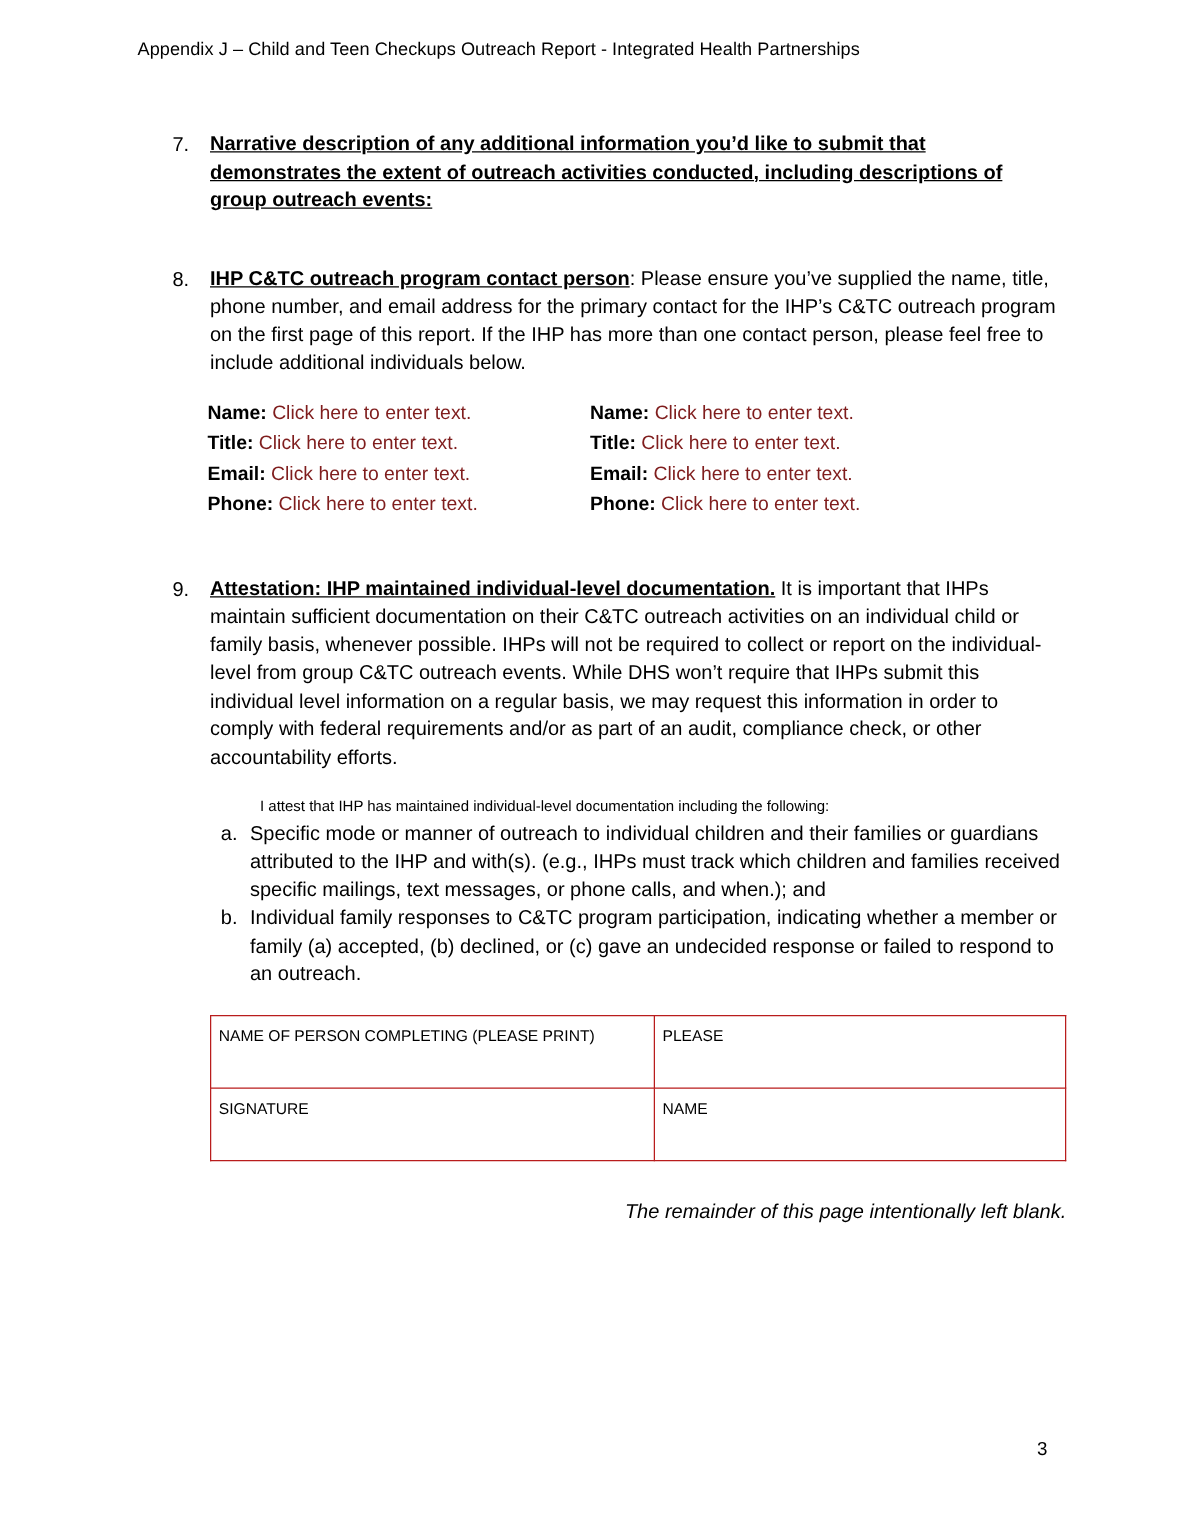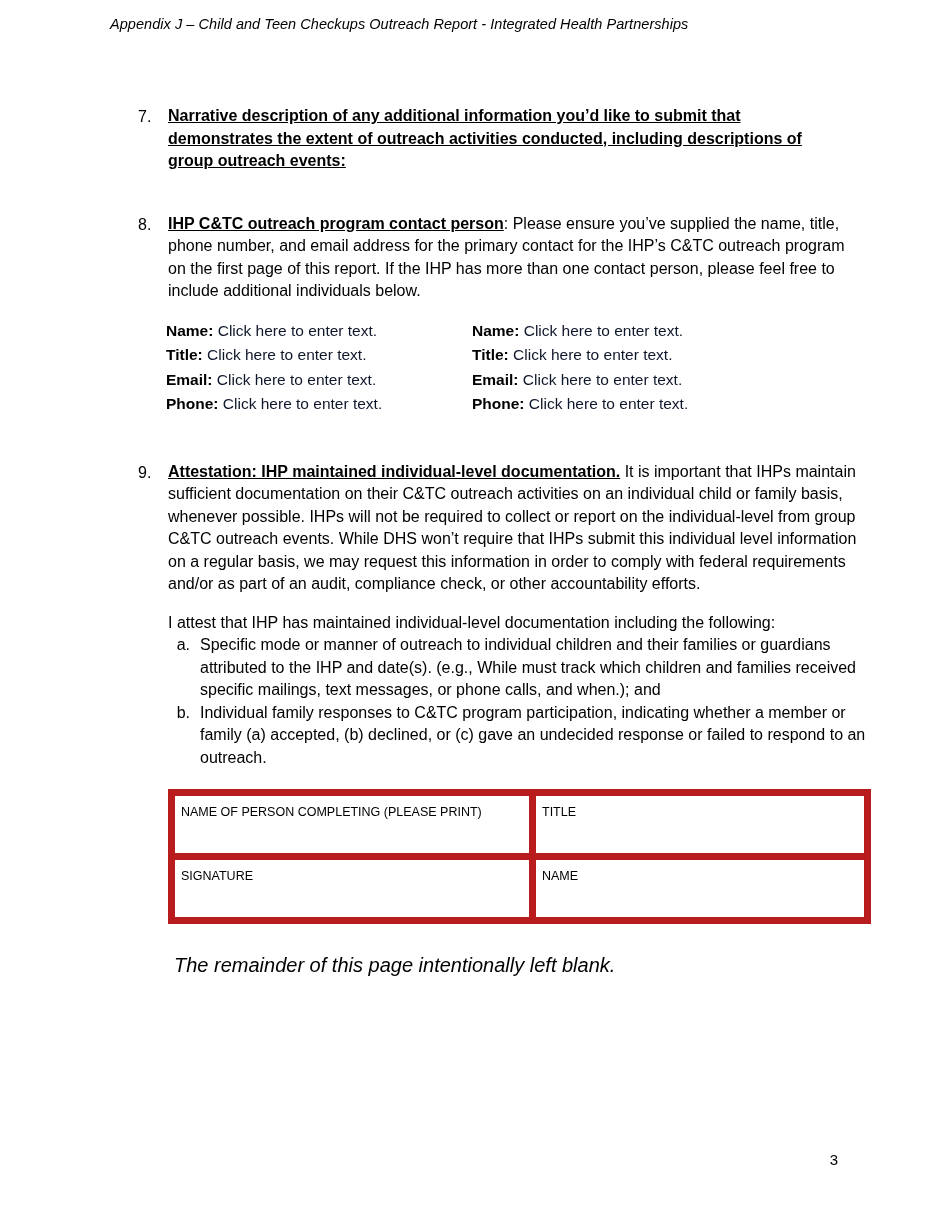--- a/index.html
+++ b/index.html
@@ -15,26 +15,25 @@
     position: relative;
   }
   .page {
     position: relative;
     width: 950px;
     height: 1230px;
     box-sizing: border-box;
   }
   .header {
     position: absolute;
-    top: 16px;
+    top: 32px;
     left: 110px;
     font-size: 14.5px;
     letter-spacing: 0.05px;
     white-space: nowrap;
-    font-style: italic;
   }
   .content {
     position: absolute;
     top: 105px;
     left: 138px;
     width: 710px;
   }
   .item {
     display: flex;
     margin-bottom: 0;
@@ -75,29 +74,30 @@
   .contact-row {
     font-size: 15.5px;
     line-height: 24.5px;
     white-space: nowrap;
   }
   .contact-label {
     font-weight: bold;
     text-align: center;
   }
   .placeholder {
-    color: #0f172a;
+    color: #7f1d1d;
   }
   .q9 {
     margin-top: 44px;
   }
   .attest-line {
-    font-size: 16px;
+    font-size: 12px;
     line-height: 22.5px;
     margin-top: 16px;
+    margin-left: 40px;
   }
   .sublist {
     margin-top: 0;
   }
   .sub-item {
     display: flex;
     font-size: 16px;
     line-height: 22.5px;
   }
   .sub-letter {
@@ -111,31 +111,31 @@
     flex: 1;
   }
   .sig-table {
     margin-top: 20px;
     margin-left: 0;
     width: 670px;
     border-collapse: collapse;
     table-layout: fixed;
   }
   .sig-table td {
-    border: 7px solid #b91c1c;
+    border: 1px solid #b91c1c;
     vertical-align: top;
     padding: 5px 0 0 6px;
     font-size: 12.5px;
     height: 52px;
   }
   .remainder {
     margin-top: 30px;
-    text-align: left;
+    text-align: right;
     font-style: italic;
-    font-size: 20px;
+    font-size: 16px;
     padding-left: 6px;
   }
   .page-number {
     position: absolute;
     bottom: 62px;
     right: 112px;
     font-size: 15px;
   }
 </style>
 </head>
@@ -203,33 +203,33 @@
     <div class="item q9">
       <div class="num">9.</div>
       <div class="body">
         <span class="bold-underline">Attestation: IHP maintained individual-level documentation.</span><span class="italic"> It is important that IHPs maintain sufficient documentation on their C&amp;TC outreach activities on an individual child or family basis, whenever possible. IHPs will not be required to collect or report on the individual-level from group C&amp;TC outreach events. While DHS won’t require that IHPs submit this individual level information on a regular basis, we may request this information in order to comply with federal requirements and/or as part of an audit, compliance check, or other accountability efforts.</span>
 
         <div class="attest-line">I attest that IHP has maintained individual-level documentation including the following:</div>
 
         <div class="sublist">
           <div class="sub-item">
             <div class="sub-letter">a.</div>
-            <div class="sub-text">Specific mode or manner of outreach to individual children and their families or guardians attributed to the IHP and date(s). (e.g., While must track which children and families received specific mailings, text messages, or phone calls, and when.); and</div>
+            <div class="sub-text">Specific mode or manner of outreach to individual children and their families or guardians attributed to the IHP and with(s). (e.g., IHPs must track which children and families received specific mailings, text messages, or phone calls, and when.); and</div>
           </div>
           <div class="sub-item">
             <div class="sub-letter">b.</div>
             <div class="sub-text">Individual family responses to C&amp;TC program participation, indicating whether a member or family (a) accepted, (b) declined, or (c) gave an undecided response or failed to respond to an outreach.</div>
           </div>
         </div>
 
         <table class="sig-table">
           <tbody>
               <tr>
             <td style="width:348px"><span>NAME OF PERSON COMPLETING (PLEASE PRINT)</span></td>
-            <td style="width:322px"><span>TITLE</span></td>
+            <td style="width:322px"><span>PLEASE</span></td>
           </tr>
           <tr>
             <td style="width:488px"><span>SIGNATURE</span></td>
             <td style="width:182px"><span>NAME</span></td>
           </tr>
         </tbody>
           </table>
 
         <div class="remainder">The remainder of this page intentionally left blank.</div>
       </div>

